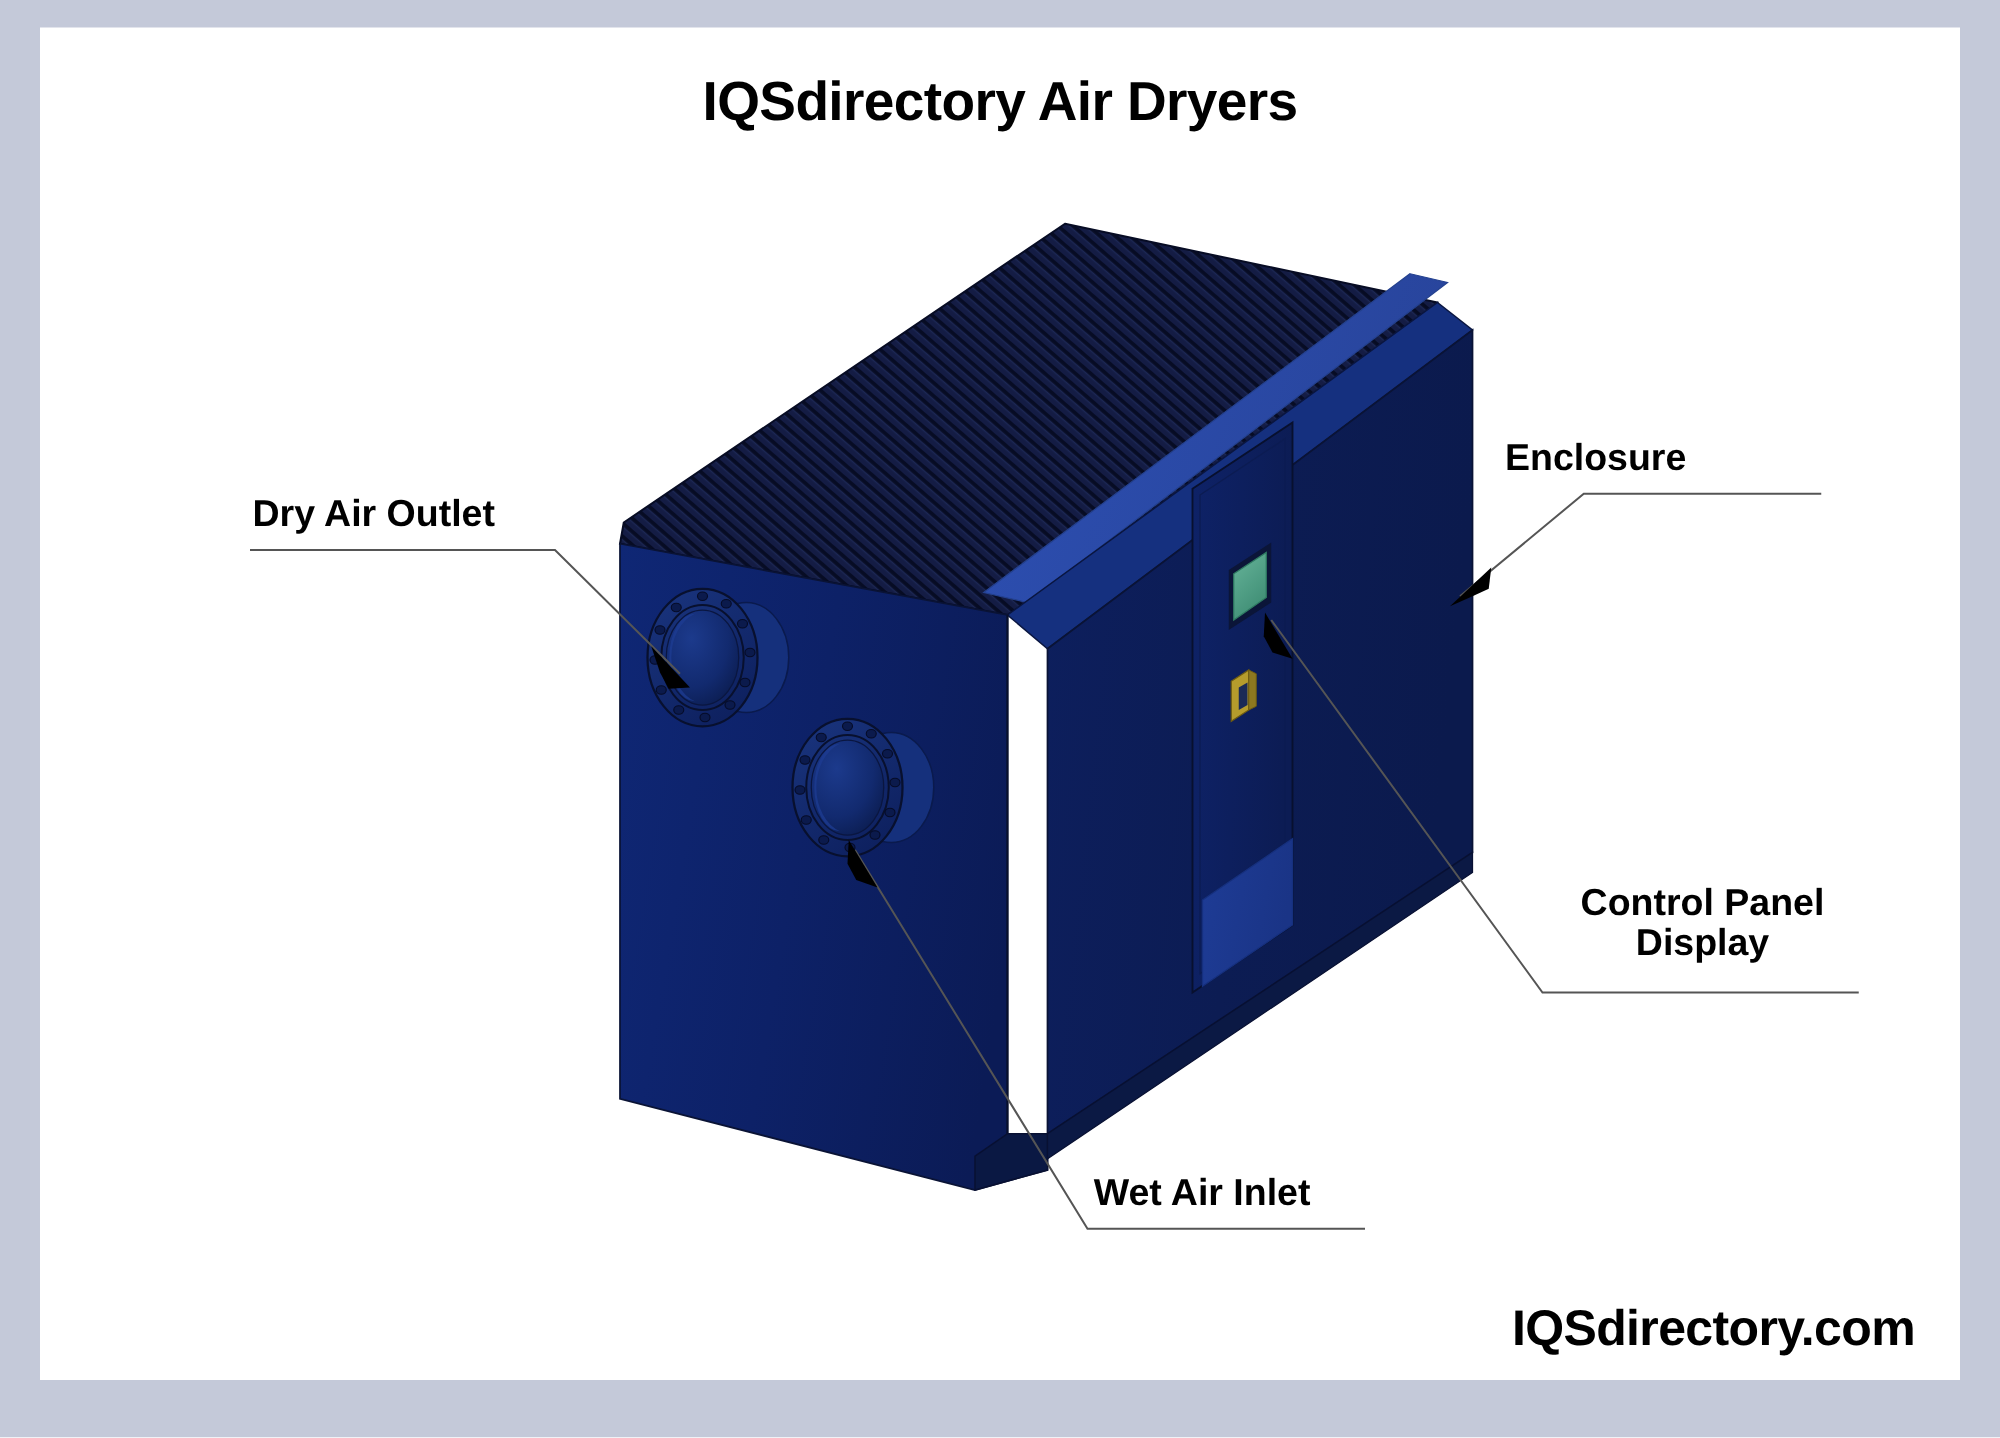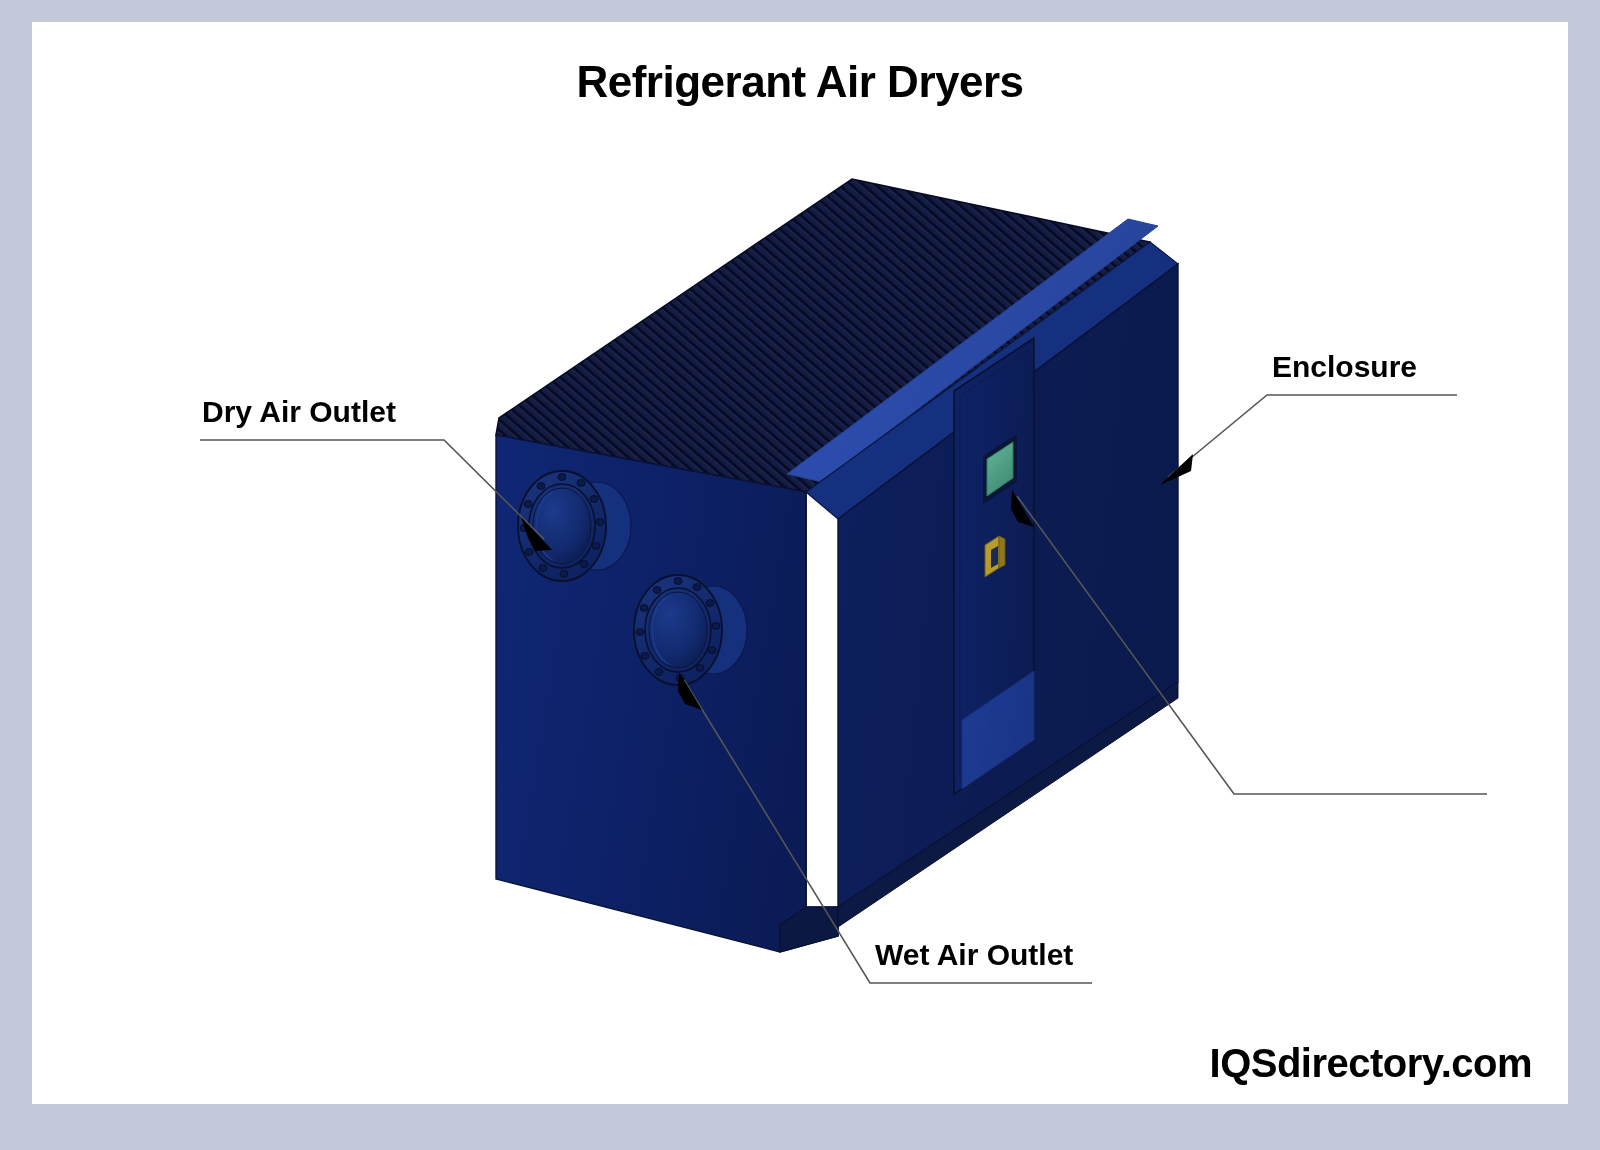--- a/index.html
+++ b/index.html
@@ -24,21 +24,21 @@
   svg.art{position:absolute;left:0;top:0;width:1536px;height:1082px;
           overflow:visible;}
 </style>
 </head>
 <body>
 
 <div id="frame"></div>
 
 <div id="canvas">
 
-  <div id="title">Refrigerant Air Dryers</div>
+  <div id="title">IQSdirectory Air Dryers</div>
 
   <svg class="art" viewBox="0 0 1536 1082">
     <defs>
       <linearGradient id="gFrontLeft" x1="0" y1="0" x2="1" y2="0.25">
         <stop offset="0" stop-color="#0f2775"></stop>
         <stop offset="0.5" stop-color="#0d2167"></stop>
         <stop offset="1" stop-color="#0b1b56"></stop>
       </linearGradient>
       <linearGradient id="gFrontRight" x1="0" y1="0" x2="1" y2="0.2">
         <stop offset="0" stop-color="#0d1f5e"></stop>
@@ -206,19 +206,23 @@
     <g fill="#000000">
       <polygon points="489,495 520,528 503,529 496,516"></polygon>
       <polygon points="1128,463 1161,432 1159,449 1146,455"></polygon>
       <polygon points="980,468 1002,505 986,500 979,487"></polygon>
       <polygon points="647,650 670,688 653,682 646,669"></polygon>
     </g>
   </svg>
 
   <div class="lbl" style="left:170px;top:374px;text-align:center;">Dry Air Outlet</div>
 
-  <div class="lbl" style="left:1240px;top:329px;">Enclosure</div>
-
-
-  <div class="lbl" style="left:843px;top:917px;">Wet Air Outlet</div>
+  <div class="lbl" style="left:1172px;top:329px;">Enclosure</div>
+
+  <div class="lbl two" style="left:1202px;top:685px;width:256px;">
+    <div>Control Panel</div>
+    <div>Display</div>
+  </div>
+
+  <div class="lbl" style="left:843px;top:917px;">Wet Air Inlet</div>
 
   <div id="watermark">IQSdirectory.com</div>
 </div>
 
 </body></html>

